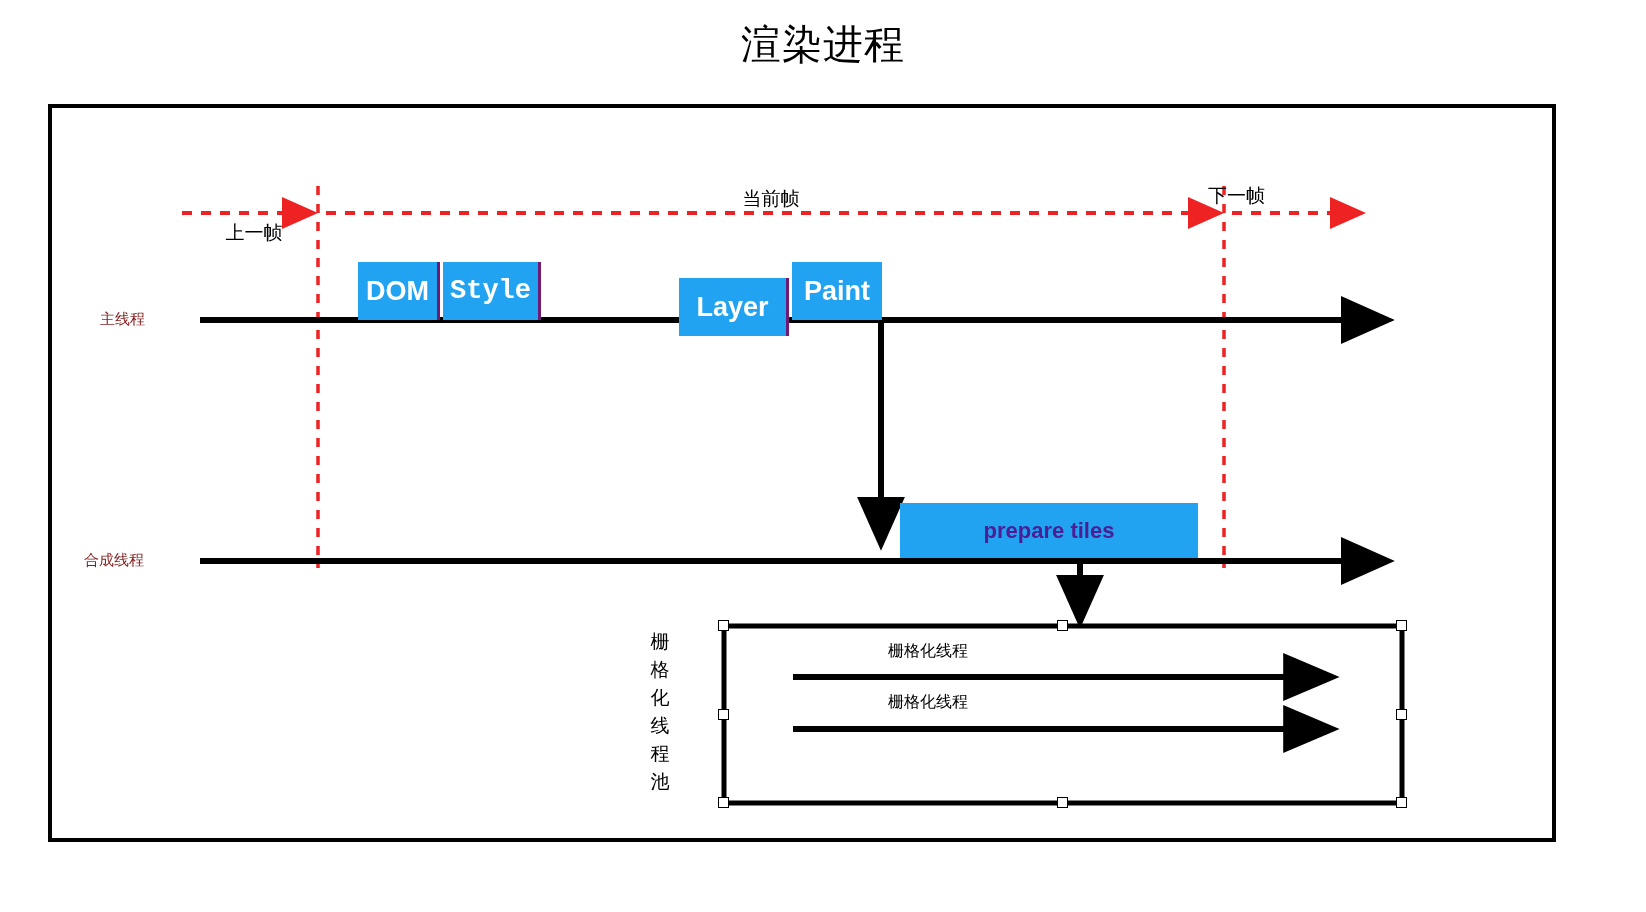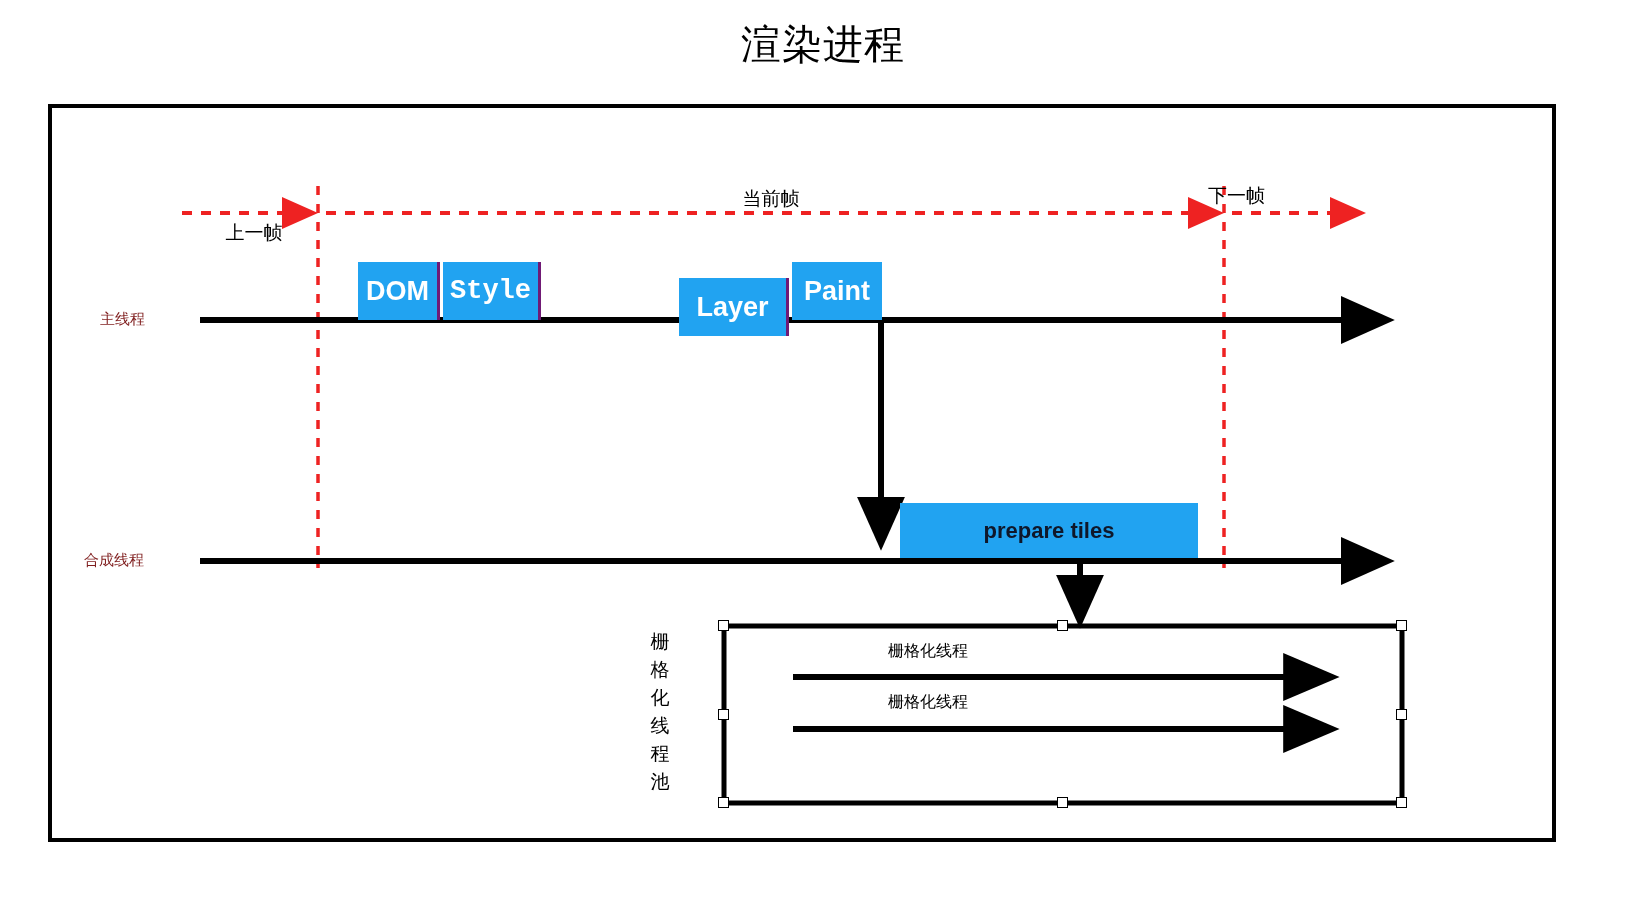--- a/index.html
+++ b/index.html
@@ -75,21 +75,21 @@
     border-right: 3px solid #701a75;
   }
   .stage-box.last { border-right: none; }
   #prepare-tiles-box {
     position: absolute;
     left: 900px;
     top: 503px;
     width: 298px;
     height: 55px;
     background: #21a3f1;
-    color: #0f172a;
+    color: #4c1d95;
     font-size: 22px;
     font-weight: bold;
     display: flex;
     align-items: center;
     justify-content: center;
     box-sizing: border-box;
   }
   #commit-label {
     position: absolute;
     left: 700px;

